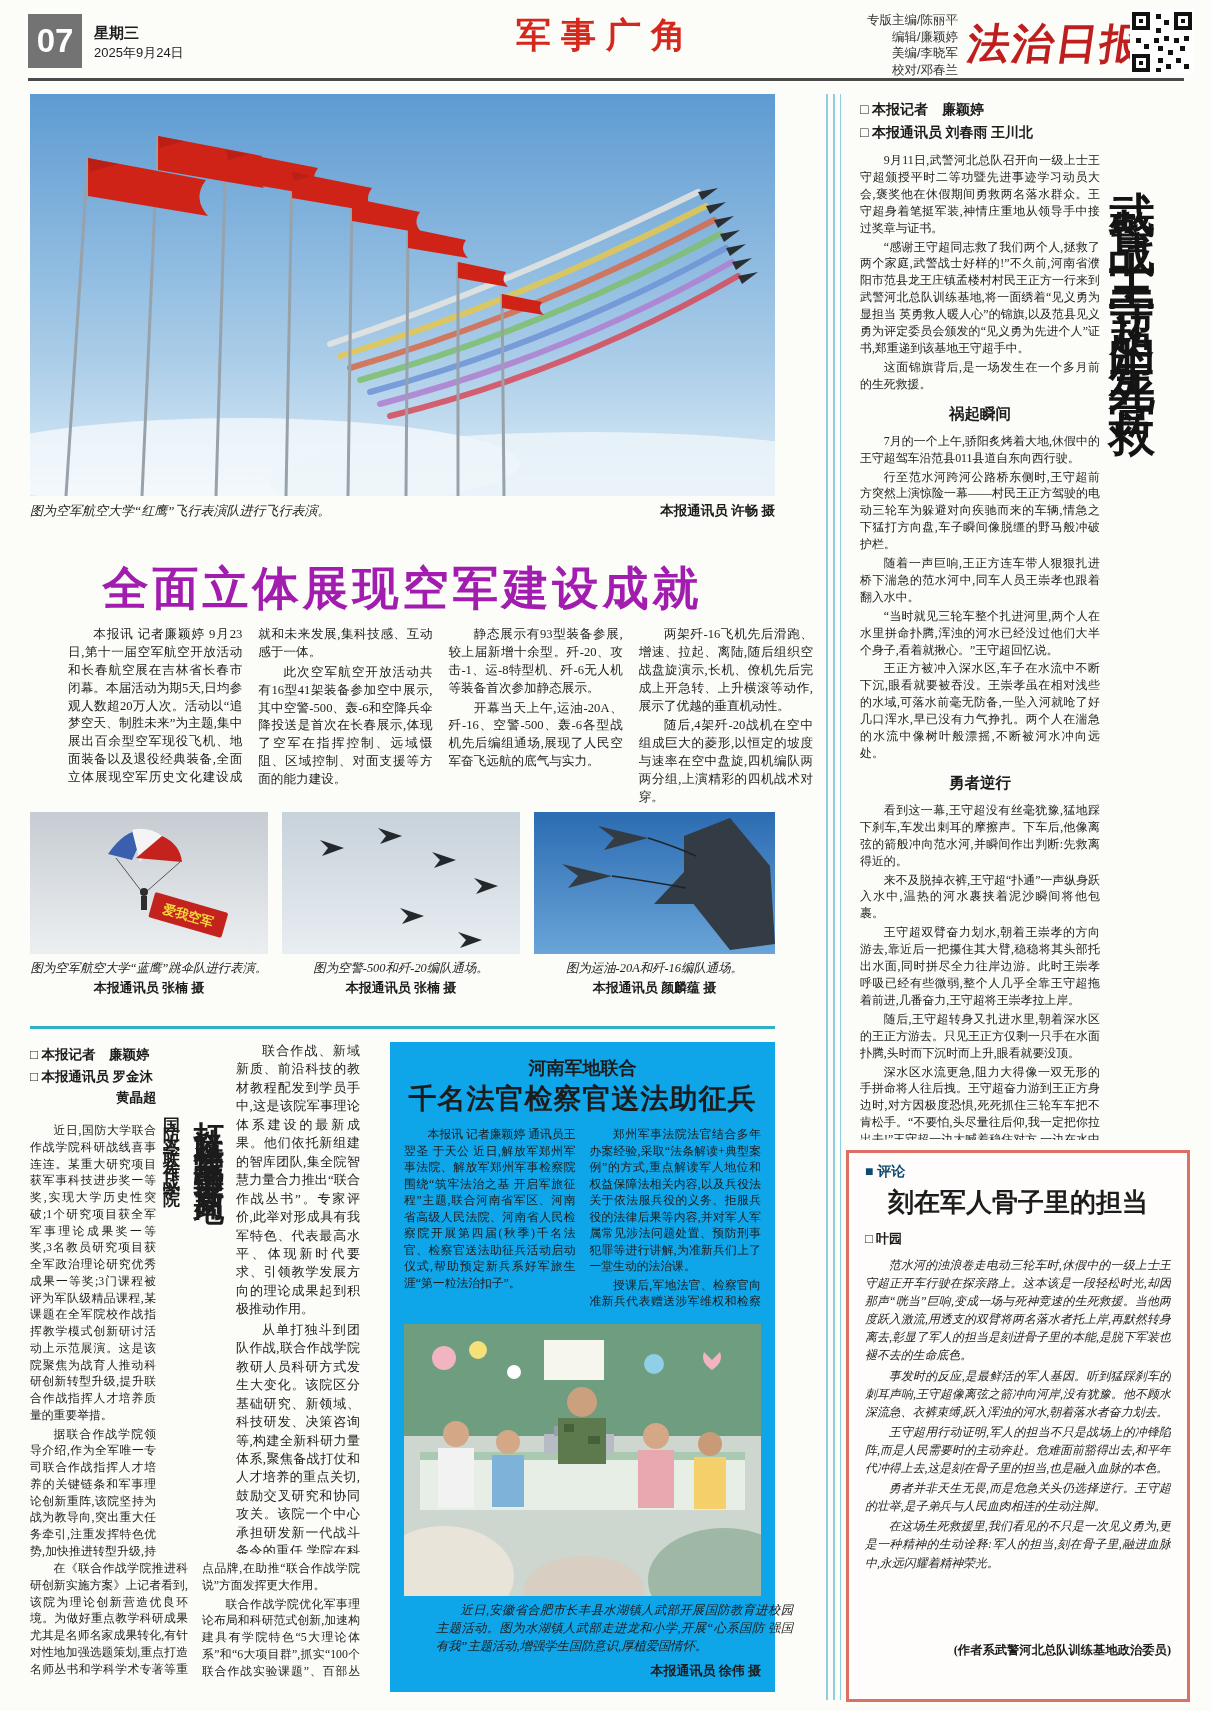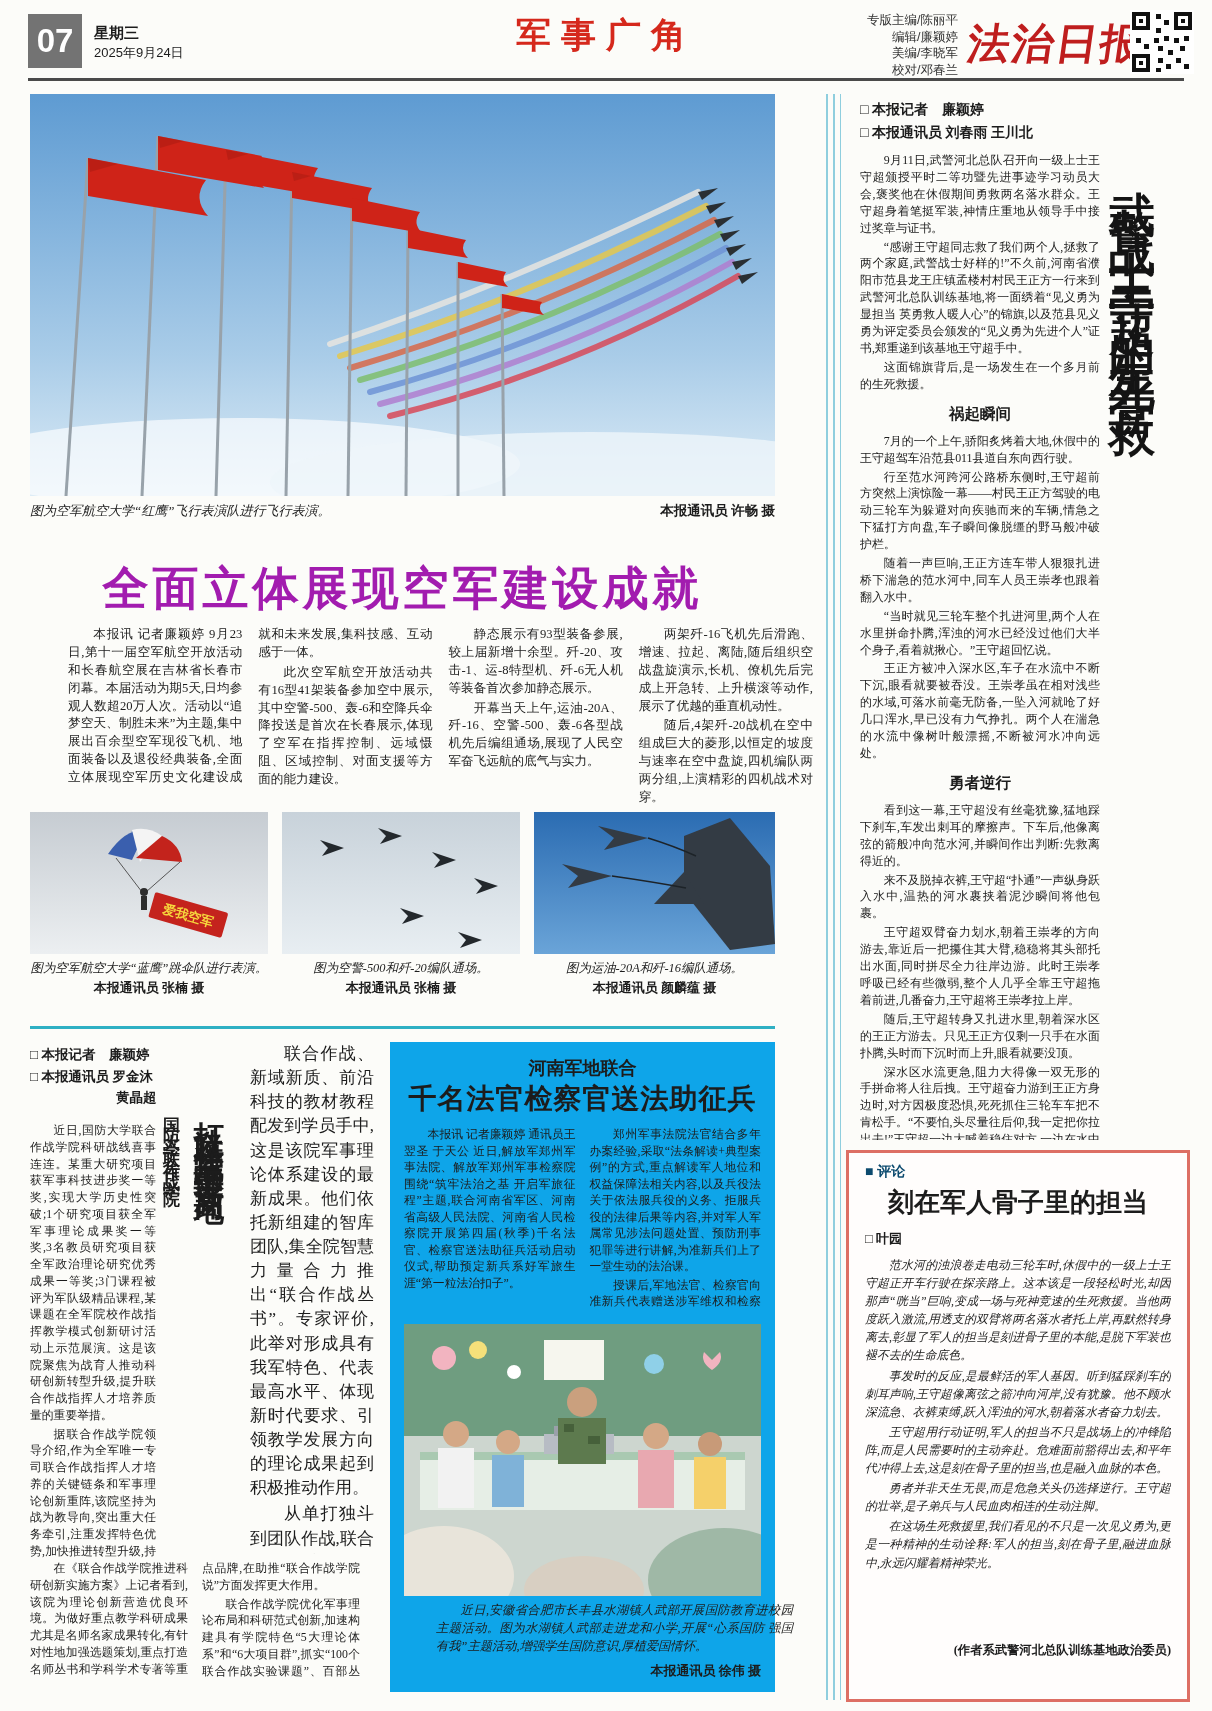--- a/index.html
+++ b/index.html
@@ -37,21 +37,21 @@
   .tealline{left:30px;top:1026px;width:745px;height:3px;background:#2fb0c4;}
   
   .lmod{left:30px;top:1042px;width:330px;height:650px;}
   .lby{left:0;top:2px;font-size:13.5px;font-weight:bold;line-height:1.6;}
   .lby .ind{padding-left:86px;}
   .lcol{left:0;top:80px;width:126px;height:436px;font-size:11.8px;line-height:1.42;overflow:hidden;}
   .vkicker{left:130px;top:62px;writing-mode:vertical-rl;font-size:17px;font-weight:bold;
            letter-spacing:8px;}
   .vhead{left:158px;top:56px;height:440px;writing-mode:vertical-rl;font-size:30px;font-weight:800;
          letter-spacing:6px;}
-  .rcol{left:220px;top:0;width:124px;height:512px;font-size:17px;line-height:1.42;overflow:hidden;}
+  .rcol{left:206px;top:0;width:124px;height:512px;font-size:13px;line-height:1.42;overflow:hidden;}
   .lbottom{left:0;top:518px;width:330px;height:132px;column-count:2;column-gap:14px;
            font-size:11.8px;line-height:1.42;overflow:hidden;}
   
   .mpanel{left:390px;top:1042px;width:385px;height:650px;background:#0ea5e9;}
   .mkick{left:0;top:14px;width:385px;text-align:center;font-size:18px;font-weight:bold;}
   .mhead{left:0;top:38px;width:385px;text-align:center;font-size:28px;font-weight:800;letter-spacing:1px;}
   .mbody{left:14px;top:84px;width:357px;height:192px;column-count:2;column-gap:14px;
          font-size:11.8px;line-height:1.4;overflow:hidden;}
   .mphoto{left:14px;top:282px;width:357px;height:272px;overflow:hidden;}
   .mcaption{left:14px;top:560px;width:357px;font-size:12.3px;font-style:italic;line-height:1.45;margin-left:32px;}

